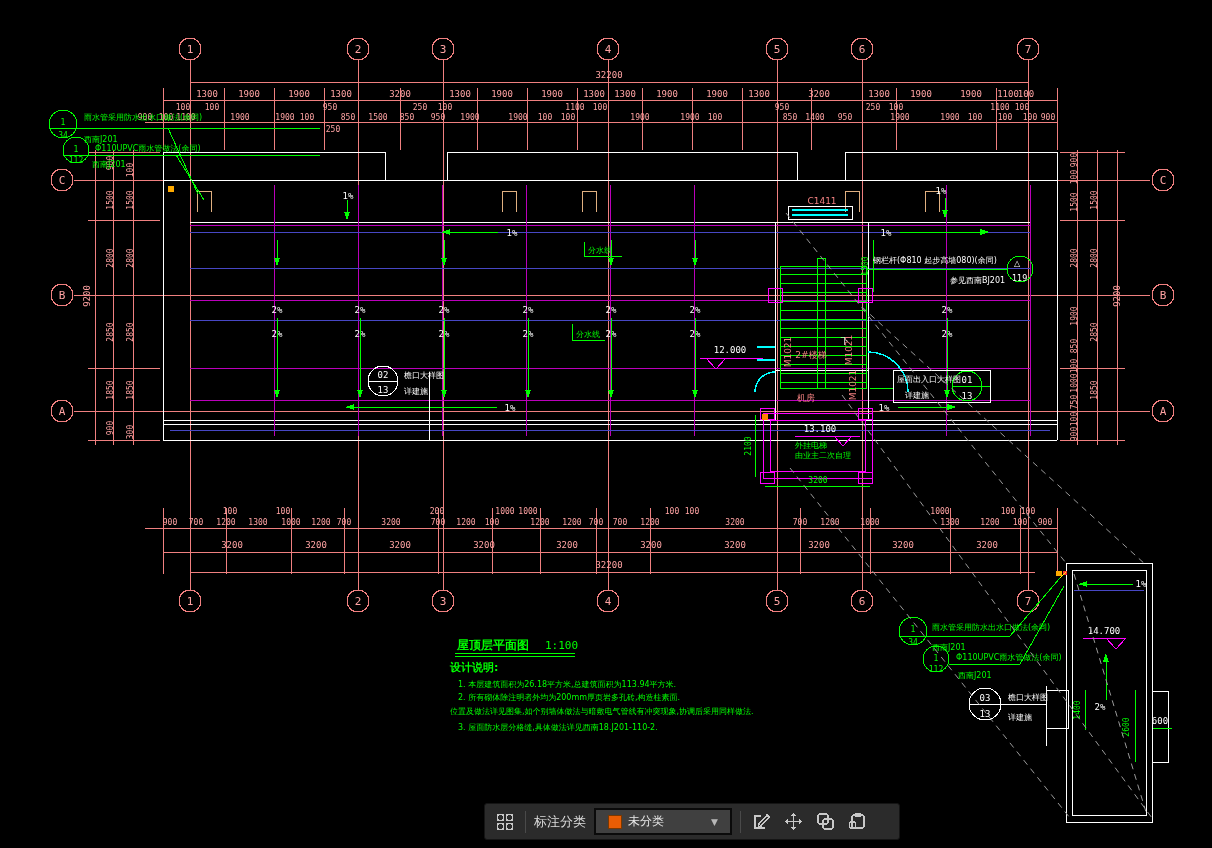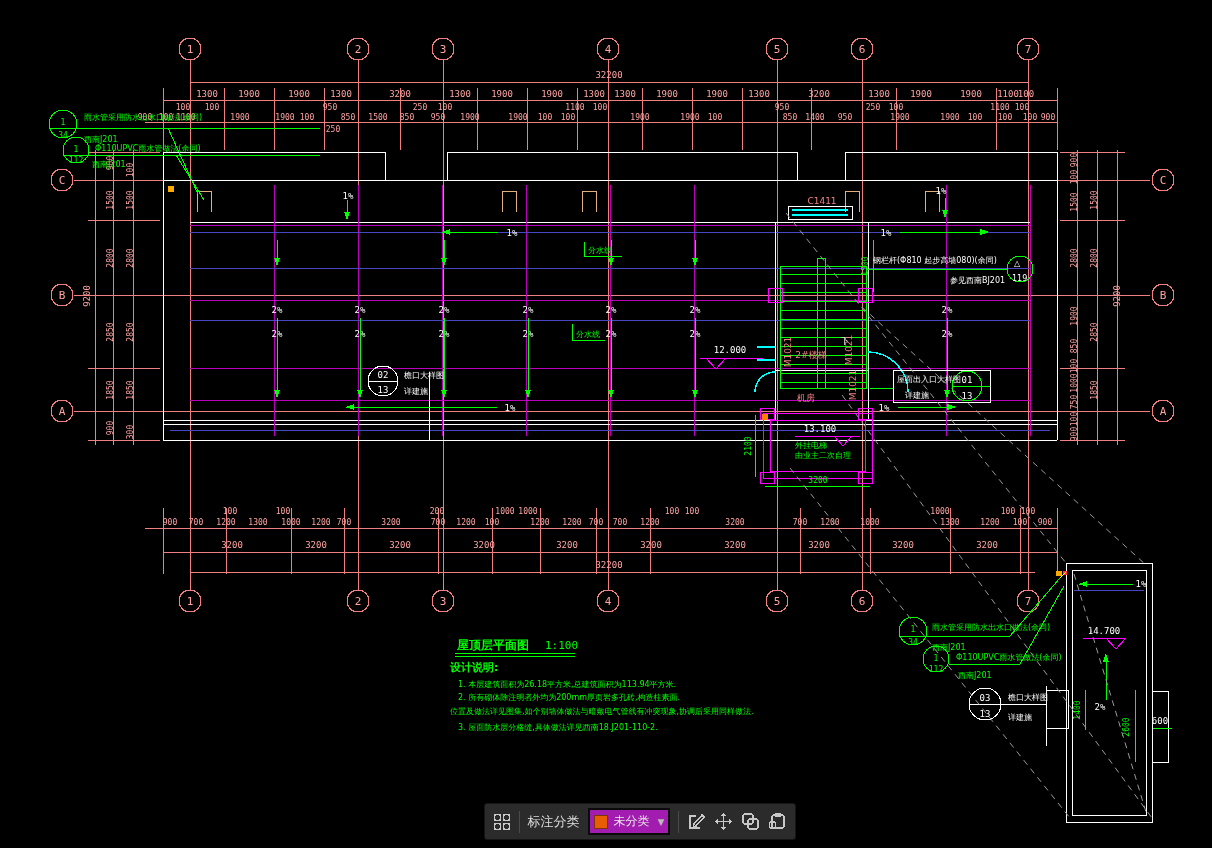--- a/index.html
+++ b/index.html
@@ -19,28 +19,28 @@
   .grnF{fill:#00ff00}
   .grnT{fill:#00ff00;font:8px "DejaVu Sans",sans-serif}
   .grnM{fill:#00ff00;font:8px "DejaVu Sans Mono",monospace;text-anchor:middle}
   .mag{stroke:#ff00ff;fill:none;stroke-width:1}
   .mag2{stroke:#bb00bb;fill:none;stroke-width:1}
   .nvy{stroke:#4747c4;fill:none;stroke-width:1}
   .cyn{stroke:#00ffff;fill:none;stroke-width:1.5}
   .gry{stroke:#9a9a9a;fill:none;stroke-width:1;stroke-dasharray:6 5;shape-rendering:auto}
   .tan{stroke:#e0b080;fill:none;stroke-width:1}
   
-  #toolbar{position:absolute;left:484px;top:803px;width:312px;height:37px;background:#2b2b2b;
+  #toolbar{position:absolute;left:484px;top:803px;width:416px;height:37px;background:#2b2b2b;
     border:1px solid #151515;border-radius:3px;display:flex;align-items:center;padding:0 8px;box-sizing:border-box;gap:8px}
   .tb-divider{width:1px;height:22px;background:#4a4a4a}
   .tb-label{color:#dcdcdc;font-size:13px;white-space:nowrap}
   .tb-icon{width:24px;height:24px;display:flex;align-items:center;justify-content:center;cursor:pointer}
   .tb-icon svg{position:static}
-  #dropdown{display:flex;align-items:center;background:#a21caf;border:2px solid #0a0a0a;height:27px;
-    width:138px;box-sizing:border-box;padding:0 4px;gap:6px;cursor:pointer}
+  #dropdown{display:flex;align-items:center;background:#404040;border:2px solid #0a0a0a;height:27px;
+    width:138px;box-sizing:border-box;padding:0 12px;gap:6px;cursor:pointer}
   #swatch{width:12px;height:12px;border:1px solid #7a3800;flex:0 0 auto}
   #dropdown .val{color:#e8e8e8;font-size:12px;flex:1 1 auto}
   #dropdown .caret{color:#b8b8b8;font-size:9px}
 </style>
 </head>
 <body>
 
 <div id="stage">
 <svg width="1212" height="848" viewBox="0 0 1212 848">
 

